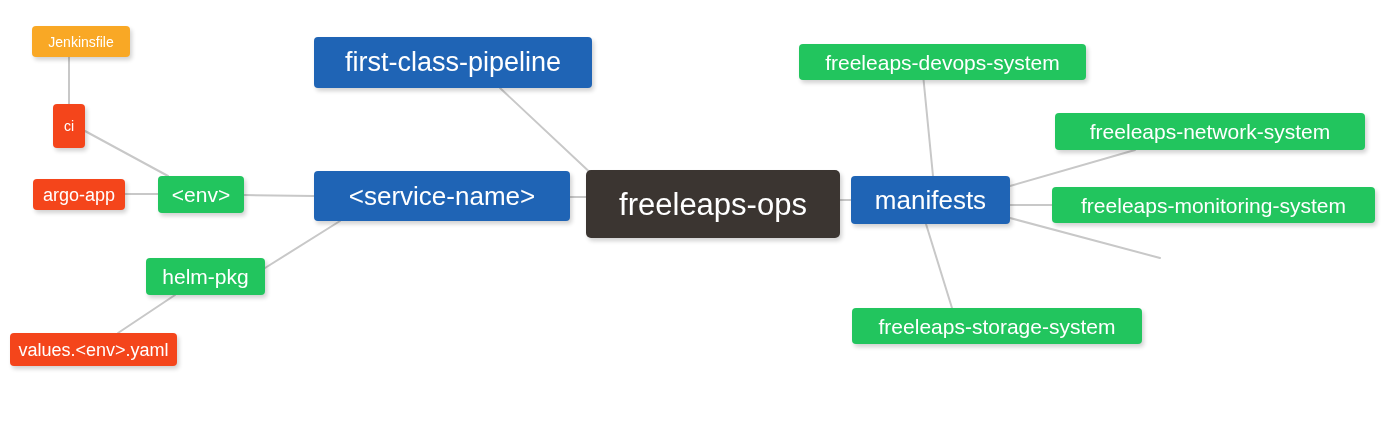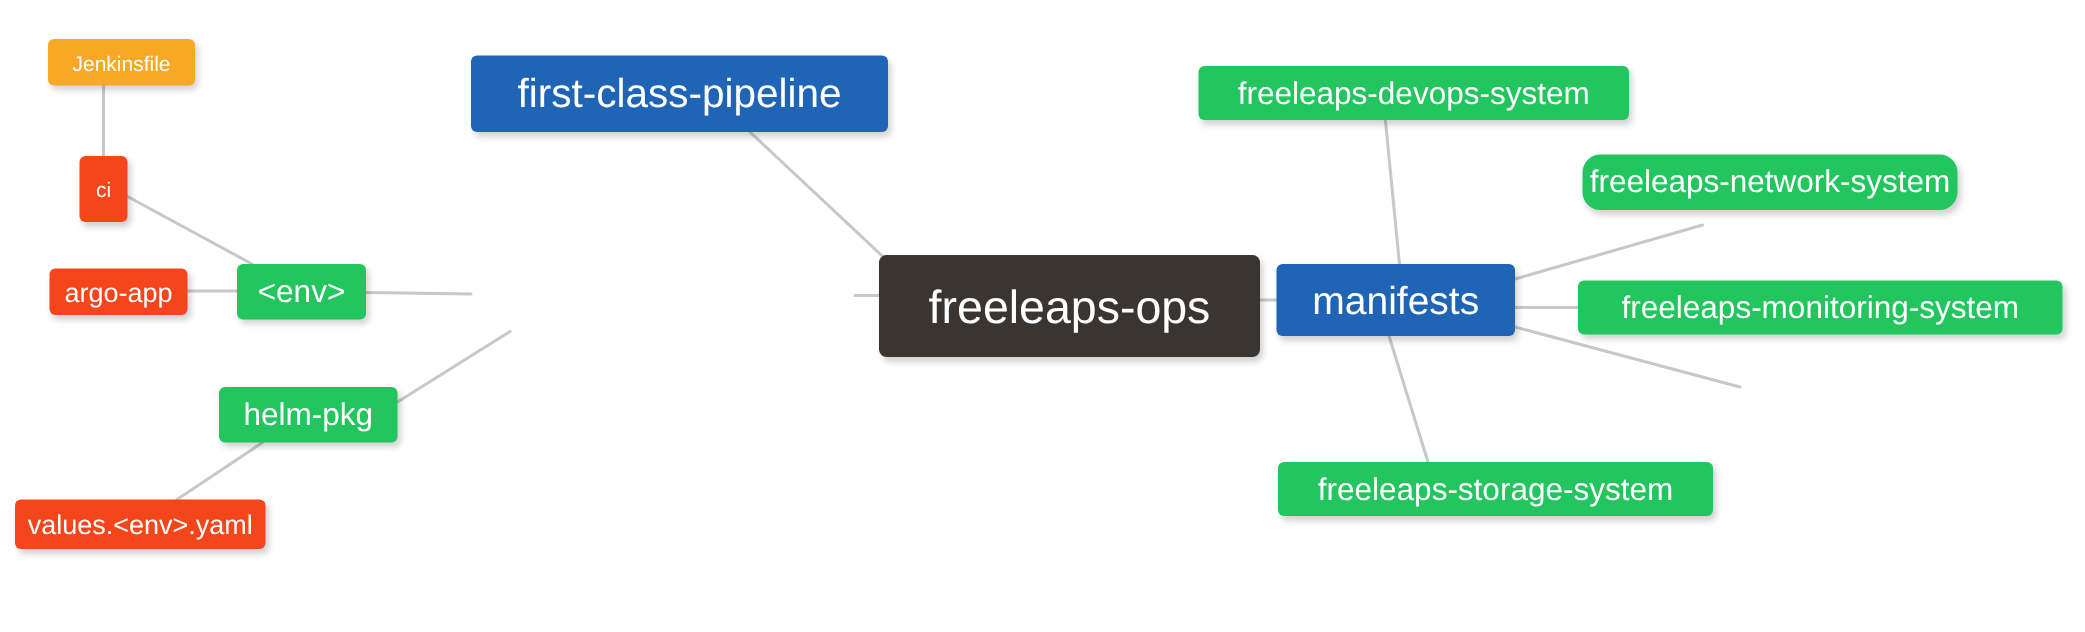--- a/index.html
+++ b/index.html
@@ -58,21 +58,21 @@
   #n-first-class   { left: 314px; top: 37px;  width: 278px; height: 51px; font-size: 27px; }
   #n-service       { left: 314px; top: 171px; width: 256px; height: 50px; font-size: 26px; }
   #n-manifests     { left: 851px; top: 176px; width: 159px; height: 48px; font-size: 26px; }
   #n-env           { left: 158px; top: 176px; width:  86px; height: 37px; font-size: 21px; }
   #n-helm          { left: 146px; top: 258px; width: 119px; height: 37px; font-size: 21px; }
   #n-jenkinsfile   { left:  20px; top: 26px;  width:  98px; height: 31px; font-size: 14px; margin-left: 12px; }
   #n-ci            { left:  53px; top: 104px; width:  32px; height: 44px; font-size: 14px; }
   #n-argo          { left:  33px; top: 179px; width:  92px; height: 31px; font-size: 18px; }
   #n-values        { left:  10px; top: 333px; width: 167px; height: 33px; font-size: 18px; }
   #n-devops        { left: 799px; top: 44px;  width: 287px; height: 36px; font-size: 21px; }
-  #n-network       { left: 1055px; top: 103px; width: 250px; height: 37px; font-size: 21px; border-radius: 12px; }
+  #n-network       { left: 1055px; top: 113px; width: 310px; height: 37px; font-size: 21px; }
   #n-monitoring    { left: 1052px; top: 187px; width: 323px; height: 36px; font-size: 21px; }
   #n-controls      { left: 1058px; top: 258px; width: 297px; height: 36px; font-size: 21px; }
   #n-storage       { left: 852px;  top: 308px; width: 290px; height: 36px; font-size: 21px; }
 </style>
 </head>
 <body>
 
 <div id="canvas">
 
   <svg id="edge-layer" viewBox="0 0 1390 421" width="1390" height="421" xmlns="http://www.w3.org/2000/svg">
@@ -109,20 +109,23 @@
   </svg>
 
   <div class="node c-root" id="n-root">
     <span class="node-label">freeleaps-ops</span>
   </div>
 
   <div class="node c-blue" id="n-first-class">
     <span class="node-label">first-class-pipeline</span>
   </div>
 
+  <div class="node c-blue" id="n-service">
+    <span class="node-label">&lt;service-name&gt;</span>
+  </div>
 
   <div class="node c-green" id="n-env">
     <span class="node-label">&lt;env&gt;</span>
   </div>
 
   <div class="node c-blue" id="n-manifests">
     <span class="node-label">manifests</span>
   </div>
 
   <div class="node c-green" id="n-helm">

